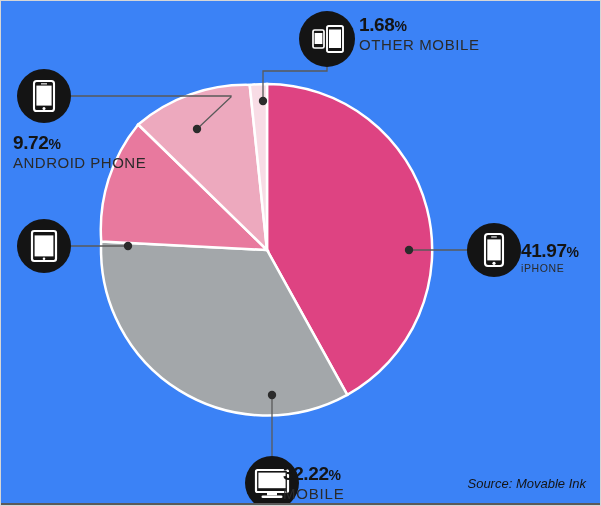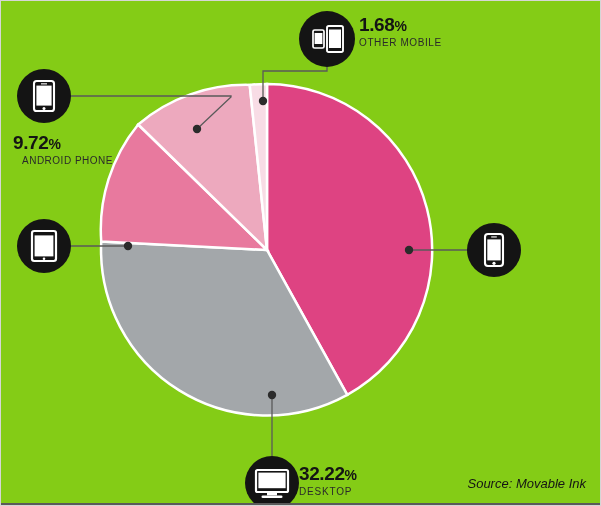--- a/index.html
+++ b/index.html
@@ -4,21 +4,21 @@
 <style>
   html, body {
     margin: 0;
     padding: 0;
     background: #ffffff;
   }
   #page {
     position: relative;
     width: 601px;
     height: 506px;
-    background: #84cc16;
+    background: #3b82f6;
     border: 1px solid #d6d6d6;
     box-sizing: border-box;
     overflow: hidden;
     font-family: "Liberation Sans", sans-serif;
     color: #1a1a1a;
   }
   #chart-svg {
     position: absolute;
     left: 0;
     top: 0;
@@ -34,41 +34,41 @@
     color: #141414;
     line-height: 1.05;
     white-space: nowrap;
   }
   .pct .sym {
     font-size: 14px;
     font-weight: bold;
   }
   .cat {
     font-family: "Liberation Sans", sans-serif;
-    font-size: 10px;
+    font-size: 15px;
     letter-spacing: 0.3px;
     color: #2a2a2a;
     line-height: 1.1;
     white-space: nowrap;
     margin-top: 2px;
   }
   .cat.small {
     font-size: 10.5px;
   }
   
   #label-other-mobile { left: 358px; top: 14px; }
   #label-android      { left: 12px;  top: 132px; }
   #label-ipad         { left: 12px;  top: 275px; }
   #label-iphone       { left: 520px; top: 240px; }
-  #label-desktop      { left: 298px; top: 463px; }
+  #label-desktop      { left: 282px; top: 463px; }
 
   #label-other-mobile .cat { letter-spacing: 0.6px; }
   #label-iphone .cat { letter-spacing: 0.6px; }
   #label-desktop .cat { letter-spacing: 0.8px; }
-  #label-android .cat { letter-spacing: 0.5px; margin-left: 9px; }
+  #label-android .cat { letter-spacing: 0.5px; }
 
   .icon-badge {
     position: absolute;
     border-radius: 50%;
     background: #141414;
   }
   #icon-other-mobile { left: 298px; top: 10px;  width: 56px; height: 56px; }
   #icon-android      { left: 16px;  top: 68px;  width: 54px; height: 54px; }
   #icon-ipad         { left: 16px;  top: 218px; width: 54px; height: 54px; }
   #icon-iphone       { left: 466px; top: 222px; width: 54px; height: 54px; }
@@ -180,22 +180,26 @@
     <div class="pct"><span>1.68</span><span class="sym">%</span></div>
     <div class="cat">OTHER MOBILE</div>
   </div>
 
   <div class="label-block" id="label-android">
     <div class="pct"><span>9.72</span><span class="sym">%</span></div>
     <div class="cat">ANDROID PHONE</div>
   </div>
 
 
+  <div class="label-block" id="label-iphone">
+    <div class="pct"><span>41.97</span><span class="sym">%</span></div>
+    <div class="cat small">iPHONE</div>
+  </div>
 
   <div class="label-block" id="label-desktop">
     <div class="pct"><span>32.22</span><span class="sym">%</span></div>
-    <div class="cat">DESKTOP</div>
+    <div class="cat">MOBILE</div>
   </div>
 
   <div id="source-note">Source: Movable Ink</div>
 
   <div id="bottom-rule"></div>
 </div>
 
 </body></html>

